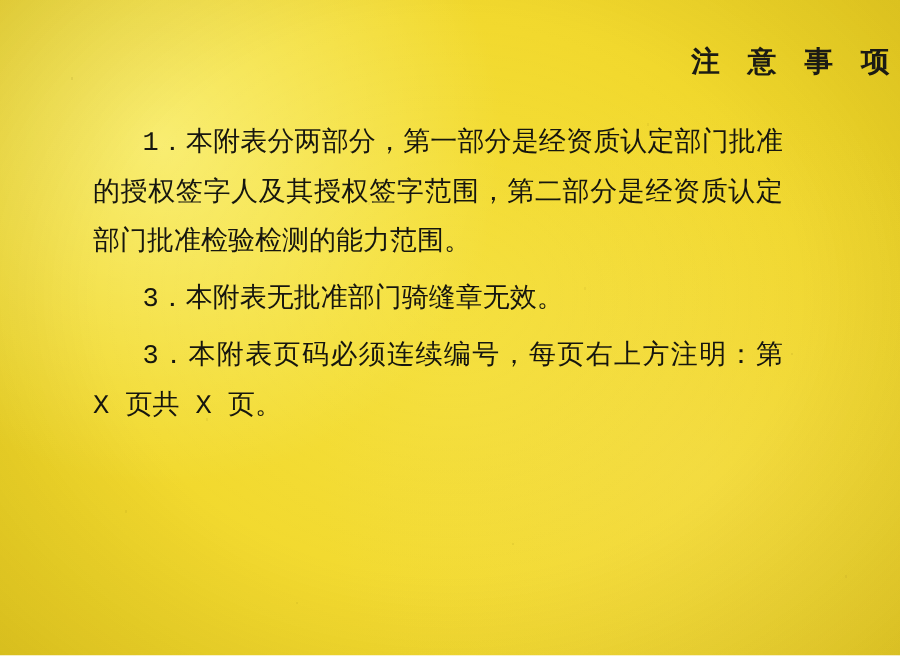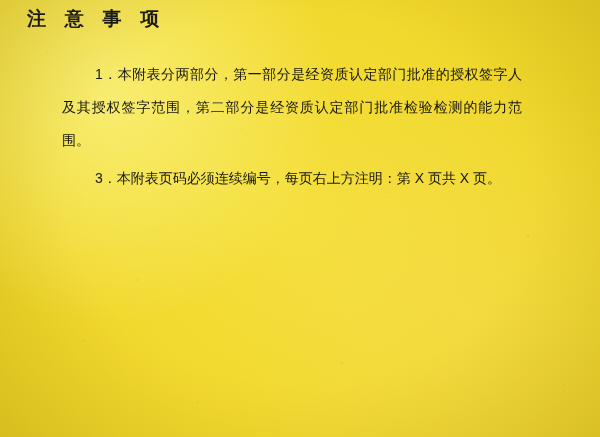--- a/index.html
+++ b/index.html
@@ -49,52 +49,52 @@
       radial-gradient(circle at 33% 92%, rgba(90,70,0,0.4) 0 1px, transparent 1px),
       radial-gradient(circle at 65% 44%, rgba(90,70,0,0.35) 0 1px, transparent 1px),
       radial-gradient(circle at 14% 78%, rgba(90,70,0,0.4) 0 1px, transparent 1px),
       radial-gradient(circle at 94% 88%, rgba(90,70,0,0.35) 0 1px, transparent 1px);
   }
   .content {
     position: relative;
     z-index: 2;
   }
   #doc-title {
-    text-align: left;
+    text-align: right;
     font-size: 19px;
     font-weight: bold;
     letter-spacing: 7px;
     color: #1b1b14;
-    padding-top: 6px;
+    padding-top: 28px;
     padding-left: 7px;
     font-family: "Liberation Serif", "DejaVu Serif", serif;
-    margin-left: 20px;
   }
   #body-text {
     margin: 0;
     padding: 26px 62px 0 62px;
   }
   .para {
-    font-size: 14px;
+    font-size: 18px;
     line-height: 33px;
     color: #16160f;
     text-align: justify;
     text-justify: inter-character;
     text-indent: 33px;
     margin: 0 16px 5px 0;
-    font-family: Liberation Sans, sans-serif;
+    font-family: Liberation Mono, monospace;
   }
   .para.last {
     margin-bottom: 0;
   }
 </style>
 </head>
 <body>
 
 <div id="page">
   <div class="content">
     <div id="doc-title">注 意 事 项</div>
     <div id="body-text">
       <p class="para">1．本附表分两部分，第一部分是经资质认定部门批准的授权签字人及其授权签字范围，第二部分是经资质认定部门批准检验检测的能力范围。</p>
+      <p class="para">3．本附表无批准部门骑缝章无效。</p>
       <p class="para last">3．本附表页码必须连续编号，每页右上方注明：第 X 页共 X 页。</p>
     </div>
   </div>
 </div>
 
 </body></html>

